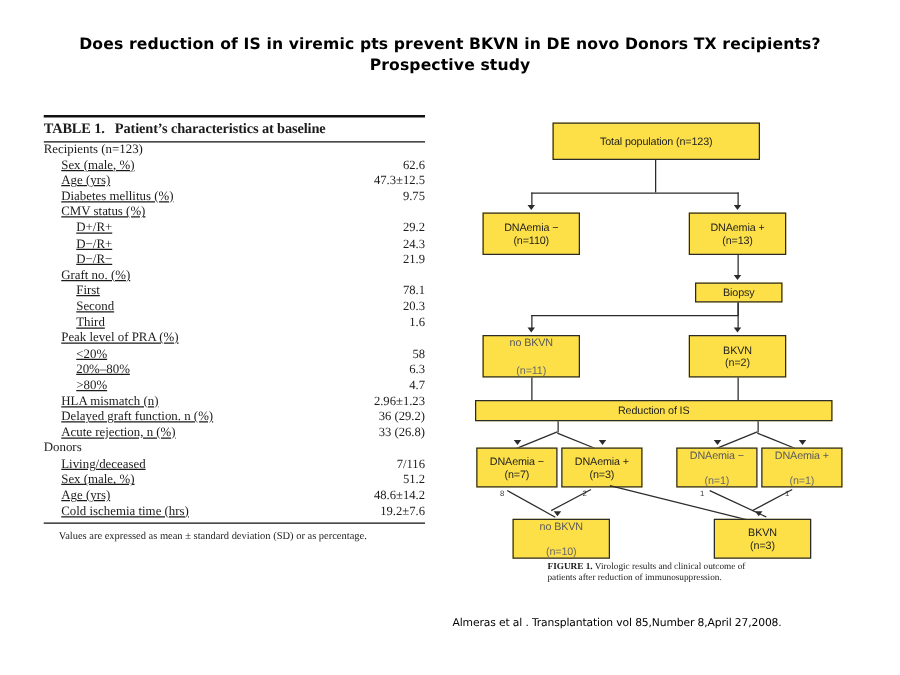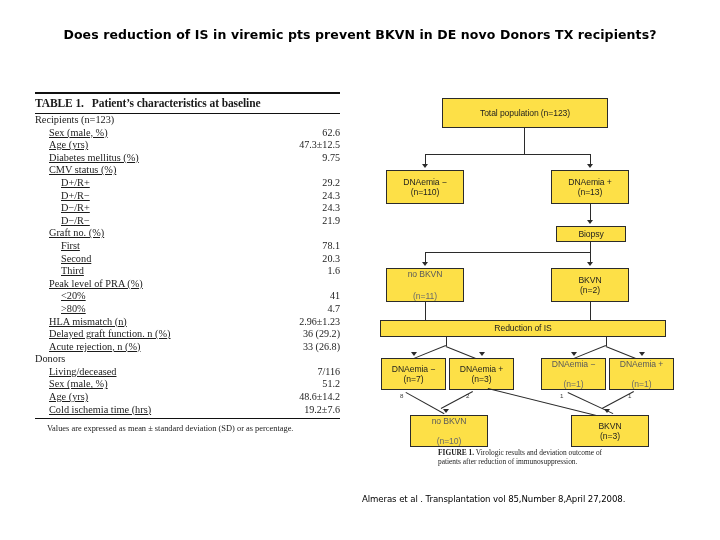--- a/index.html
+++ b/index.html
@@ -162,20 +162,21 @@
     color: #000000;
     white-space: nowrap;
     letter-spacing: -0.1px;
   }
 </style>
 </head>
 <body>
 
 <div id="slide-title">
   <span>Does reduction of IS in viremic pts prevent BKVN in DE novo Donors TX recipients?</span>
+  <span class="line2">Prospective study</span>
 </div>
 
 <div id="table-figure">
   <div class="rule-top"></div>
   <div id="table-caption">
     <span class="tbl-num">TABLE 1.</span><span class="tbl-txt">Patient’s characteristics at baseline</span>
   </div>
   <div class="rule-mid"></div>
   <table class="chars" id="chars-table">
     <tbody id="chars-body">
@@ -197,24 +198,20 @@
         </tr>
         <tr class="lvl2">
           <td class="lab">CMV status (%)</td>
           <td class="val"></td>
         </tr>
         <tr class="lvl2">
           <td class="lab" style="padding-left: 26px;">D+/R+</td>
           <td class="val">29.2</td>
         </tr>
         <tr class="lvl2">
-          <td class="lab" style="padding-left: 26px;">D+/R−</td>
-          <td class="val">24.3</td>
-        </tr>
-        <tr class="lvl2">
           <td class="lab" style="padding-left: 26px;">D−/R+</td>
           <td class="val">24.3</td>
         </tr>
         <tr class="lvl2">
           <td class="lab" style="padding-left: 26px;">D−/R−</td>
           <td class="val">21.9</td>
         </tr>
         <tr class="lvl2">
           <td class="lab">Graft no. (%)</td>
           <td class="val"></td>
@@ -230,21 +227,25 @@
         <tr class="lvl2">
           <td class="lab" style="padding-left: 26px;">Third</td>
           <td class="val">1.6</td>
         </tr>
         <tr class="lvl2">
           <td class="lab">Peak level of PRA (%)</td>
           <td class="val"></td>
         </tr>
         <tr class="lvl2">
           <td class="lab" style="padding-left: 26px;">&lt;20%</td>
-          <td class="val">41</td>
+          <td class="val">58</td>
+        </tr>
+        <tr class="lvl2">
+          <td class="lab" style="padding-left: 26px;">20%–80%</td>
+          <td class="val">6.3</td>
         </tr>
         <tr class="lvl2">
           <td class="lab" style="padding-left: 26px;">&gt;80%</td>
           <td class="val">4.7</td>
         </tr>
         <tr class="lvl2">
           <td class="lab">HLA mismatch (n)</td>
           <td class="val">2.96±1.23</td>
         </tr>
         <tr class="lvl2">
@@ -384,17 +385,17 @@
       <span class="ln2">(n=10)</span>
     </div>
     <div class="fbox" style="left:193px; top:319px; width:78px; height:32px;">
       <span>BKVN</span>
       <span class="ln2">(n=3)</span>
     </div>
   </div>
 
   <div id="figure-caption">
     <span class="fig-lbl">FIGURE 1.</span>
-    <span>Virologic results and deviation outcome of patients after reduction of immunosuppression.</span>
+    <span>Virologic results and clinical outcome of patients after reduction of immunosuppression.</span>
   </div>
 </div>
 
 <div id="citation">Almeras et al . Transplantation vol 85,Number 8,April 27,2008.</div>
 
 </body></html>

